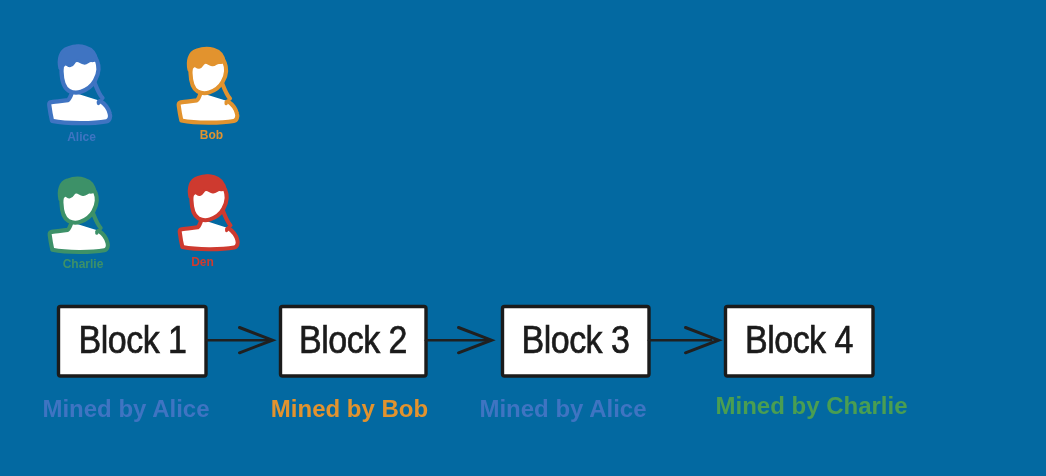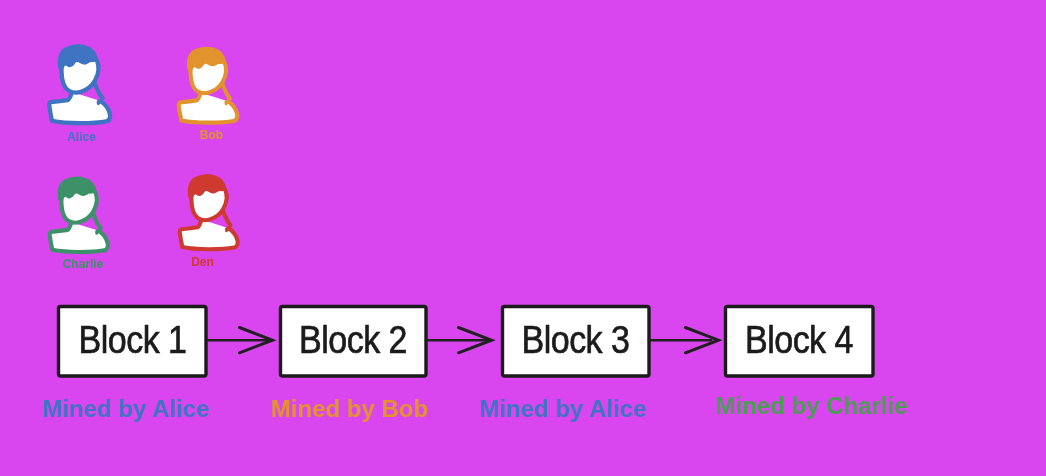--- a/index.html
+++ b/index.html
@@ -1,16 +1,16 @@
 <!DOCTYPE html>
 <html><head>
 <meta charset="utf-8">
 <style>
   html,body{margin:0;padding:0;background:#ffffff;}
-  .stage{position:relative;width:1046px;height:476px;background:#d946ef;overflow:hidden;}
+  .stage{position:relative;width:1046px;height:476px;background:#0369a1;overflow:hidden;}
   text{font-family:"Liberation Sans",sans-serif;}
 </style>
 </head>
 <body>
 <div class="stage">
 <svg width="1046" height="476" viewBox="0 0 1046 476" xmlns="http://www.w3.org/2000/svg">
   <defs>
     <symbol id="person" viewBox="0 -1 65 81" overflow="visible" stroke-linecap="round" stroke-linejoin="round">
 
       <path d="M 24.5,47.5 C 23.5,51 22.5,54 20.5,55.5 C 14,56.5 6,57.2 3,57.8 C 2,58.2 1.5,59 1.8,61 C 2.5,66.5 3.5,72 4.5,76.3 C 20,79.3 45,79.3 59,76.8 C 62.3,76.2 63.2,72 62.2,69 C 61,64 57.5,59.5 53,56.5" fill="#ffffff" stroke="currentColor" stroke-width="4.3"></path>

